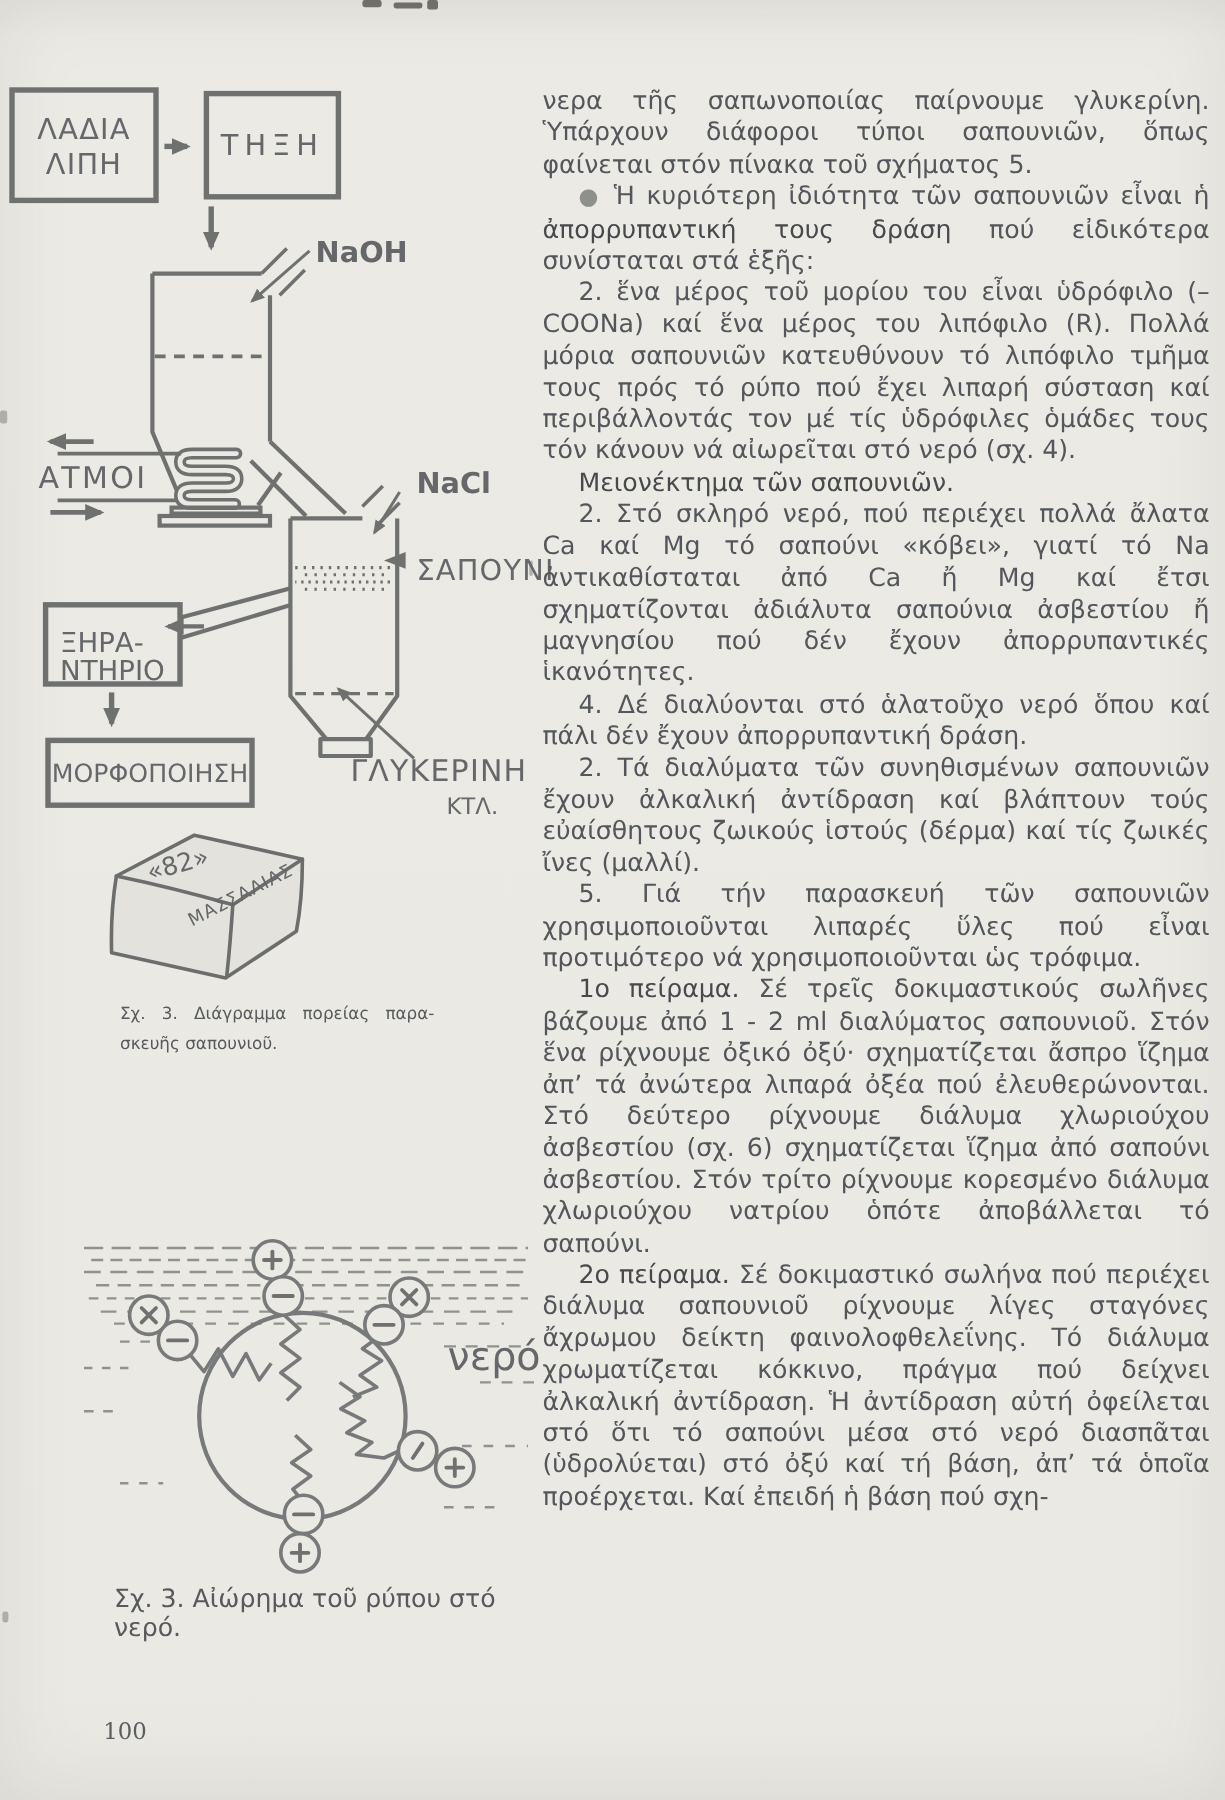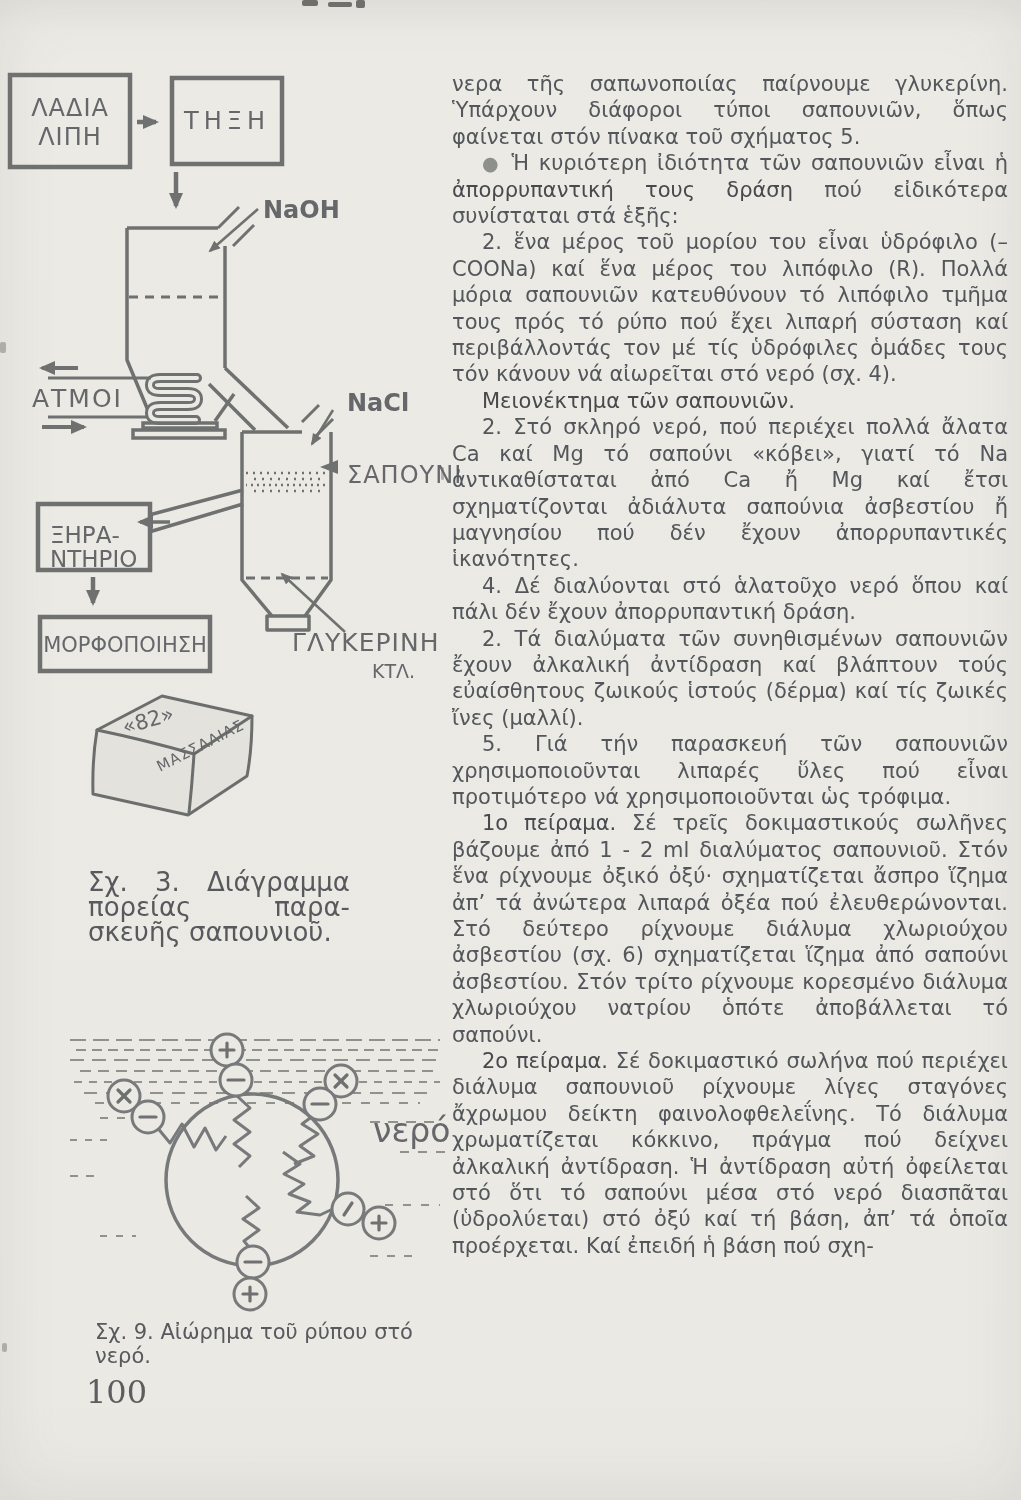--- a/index.html
+++ b/index.html
@@ -18,31 +18,31 @@
     position:absolute;left:452px;top:71px;width:556px;
     font-size:21px;line-height:26.4px;color:#53565a;
     text-align:justify;
   }
   .text-column p{margin:0;}
   .text-column p.indent{text-indent:30px;}
   .text-column b{font-weight:normal;color:#47494d;}
   .bullet{color:#8e908c;font-size:19px;}
   
   .caption3{
-    position:absolute;left:88px;top:833px;width:262px;
-    font-size:26px;line-height:25px;color:#57595d;margin-top:37px;
+    position:absolute;left:100px;top:833px;width:262px;
+    font-size:14px;line-height:25px;color:#57595d;
   }
   .caption3 .l1{text-align:justify;text-align-last:justify;}
   .caption4{
     position:absolute;left:95px;top:1320px;width:360px;
     font-size:21px;color:#57595d;
   }
   .page-number{
-    position:absolute;left:86px;top:1373px;
-    font-family:"DejaVu Serif",serif;font-size:32px;color:#5b5d5f;
+    position:absolute;left:86px;top:1432px;
+    font-family:"DejaVu Serif",serif;font-size:19px;color:#5b5d5f;
   }
   svg{position:absolute;overflow:visible;}
   #fig3{left:0;top:60px;}
   #fig4{left:40px;top:1000px;}
   .artifact{position:absolute;background:#4a4a46;border-radius:2px;opacity:.75;}
   .artifact.light{opacity:.35;}
   text{font-family:"DejaVu Sans",sans-serif;fill:#65676a;}
 </style>
 </head>
 <body>
@@ -245,21 +245,21 @@
         <g>
           <circle cx="210" cy="294" r="16" fill="#eae9e4" stroke="#77797a" stroke-width="3"></circle>
           <line x1="203" y1="294" x2="217" y2="294" stroke="#6f7170" stroke-width="3.2" stroke-linecap="round"></line>
           <line x1="210" y1="287" x2="210" y2="301" stroke="#6f7170" stroke-width="3.2" stroke-linecap="round"></line>
         </g>
       </g>
 
     <text x="333" y="142" font-size="33" fill="#6b6d6b">νερό</text>
   </svg>
 
-  <div class="caption4">Σχ. 9. Αἰώρημα τοῦ ρύπου στό νερό.</div>
+  <div class="caption4">Σχ. 3. Αἰώρημα τοῦ ρύπου στό νερό.</div>
 
   <div class="text-column" id="text-column">
       <p class=""><span>νερα τῆς σαπωνοποιίας παίρνουμε γλυκερίνη. Ὑπάρχουν διάφοροι τύποι σαπουνιῶν, ὅπως φαίνεται στόν πίνακα τοῦ σχήματος 5.</span></p>
       <p class="indent"><span class="bullet">●</span><span> Ἡ κυριότερη ἰδιότητα τῶν σαπουνιῶν εἶναι ἡ </span><b>ἀπορρυπαντική τους δράση</b><span> πού εἰδικότερα συνίσταται στά ἑξῆς:</span></p>
       <p class="indent"><span>2. ἕνα μέρος τοῦ μορίου του εἶναι ὑδρόφιλο (–COONa) καί ἕνα μέρος του λιπόφιλο (R). Πολλά μόρια σαπουνιῶν κατευθύνουν τό λιπόφιλο τμῆμα τους πρός τό ρύπο πού ἔχει λιπαρή σύσταση καί περιβάλλοντάς τον μέ τίς ὑδρόφιλες ὁμάδες τους τόν κάνουν νά αἰωρεῖται στό νερό (σχ. 4).</span></p>
       <p class="indent"><b>Μειονέκτημα τῶν σαπουνιῶν.</b></p>
       <p class="indent"><span>2. Στό σκληρό νερό, πού περιέχει πολλά ἄλατα Ca καί Mg τό σαπούνι «κόβει», γιατί τό Na ἀντικαθίσταται ἀπό Ca ἤ Mg καί ἔτσι σχηματίζονται ἀδιάλυτα σαπούνια ἀσβεστίου ἤ μαγνησίου πού δέν ἔχουν ἀπορρυπαντικές ἱκανότητες.</span></p>
       <p class="indent"><span>4. Δέ διαλύονται στό ἁλατοῦχο νερό ὅπου καί πάλι δέν ἔχουν ἀπορρυπαντική δράση.</span></p>
       <p class="indent"><span>2. Τά διαλύματα τῶν συνηθισμένων σαπουνιῶν ἔχουν ἀλκαλική ἀντίδραση καί βλάπτουν τούς εὐαίσθητους ζωικούς ἱστούς (δέρμα) καί τίς ζωικές ἴνες (μαλλί).</span></p>
       <p class="indent"><span>5. Γιά τήν παρασκευή τῶν σαπουνιῶν χρησιμοποιοῦνται λιπαρές ὕλες πού εἶναι προτιμότερο νά χρησιμοποιοῦνται ὡς τρόφιμα.</span></p>

